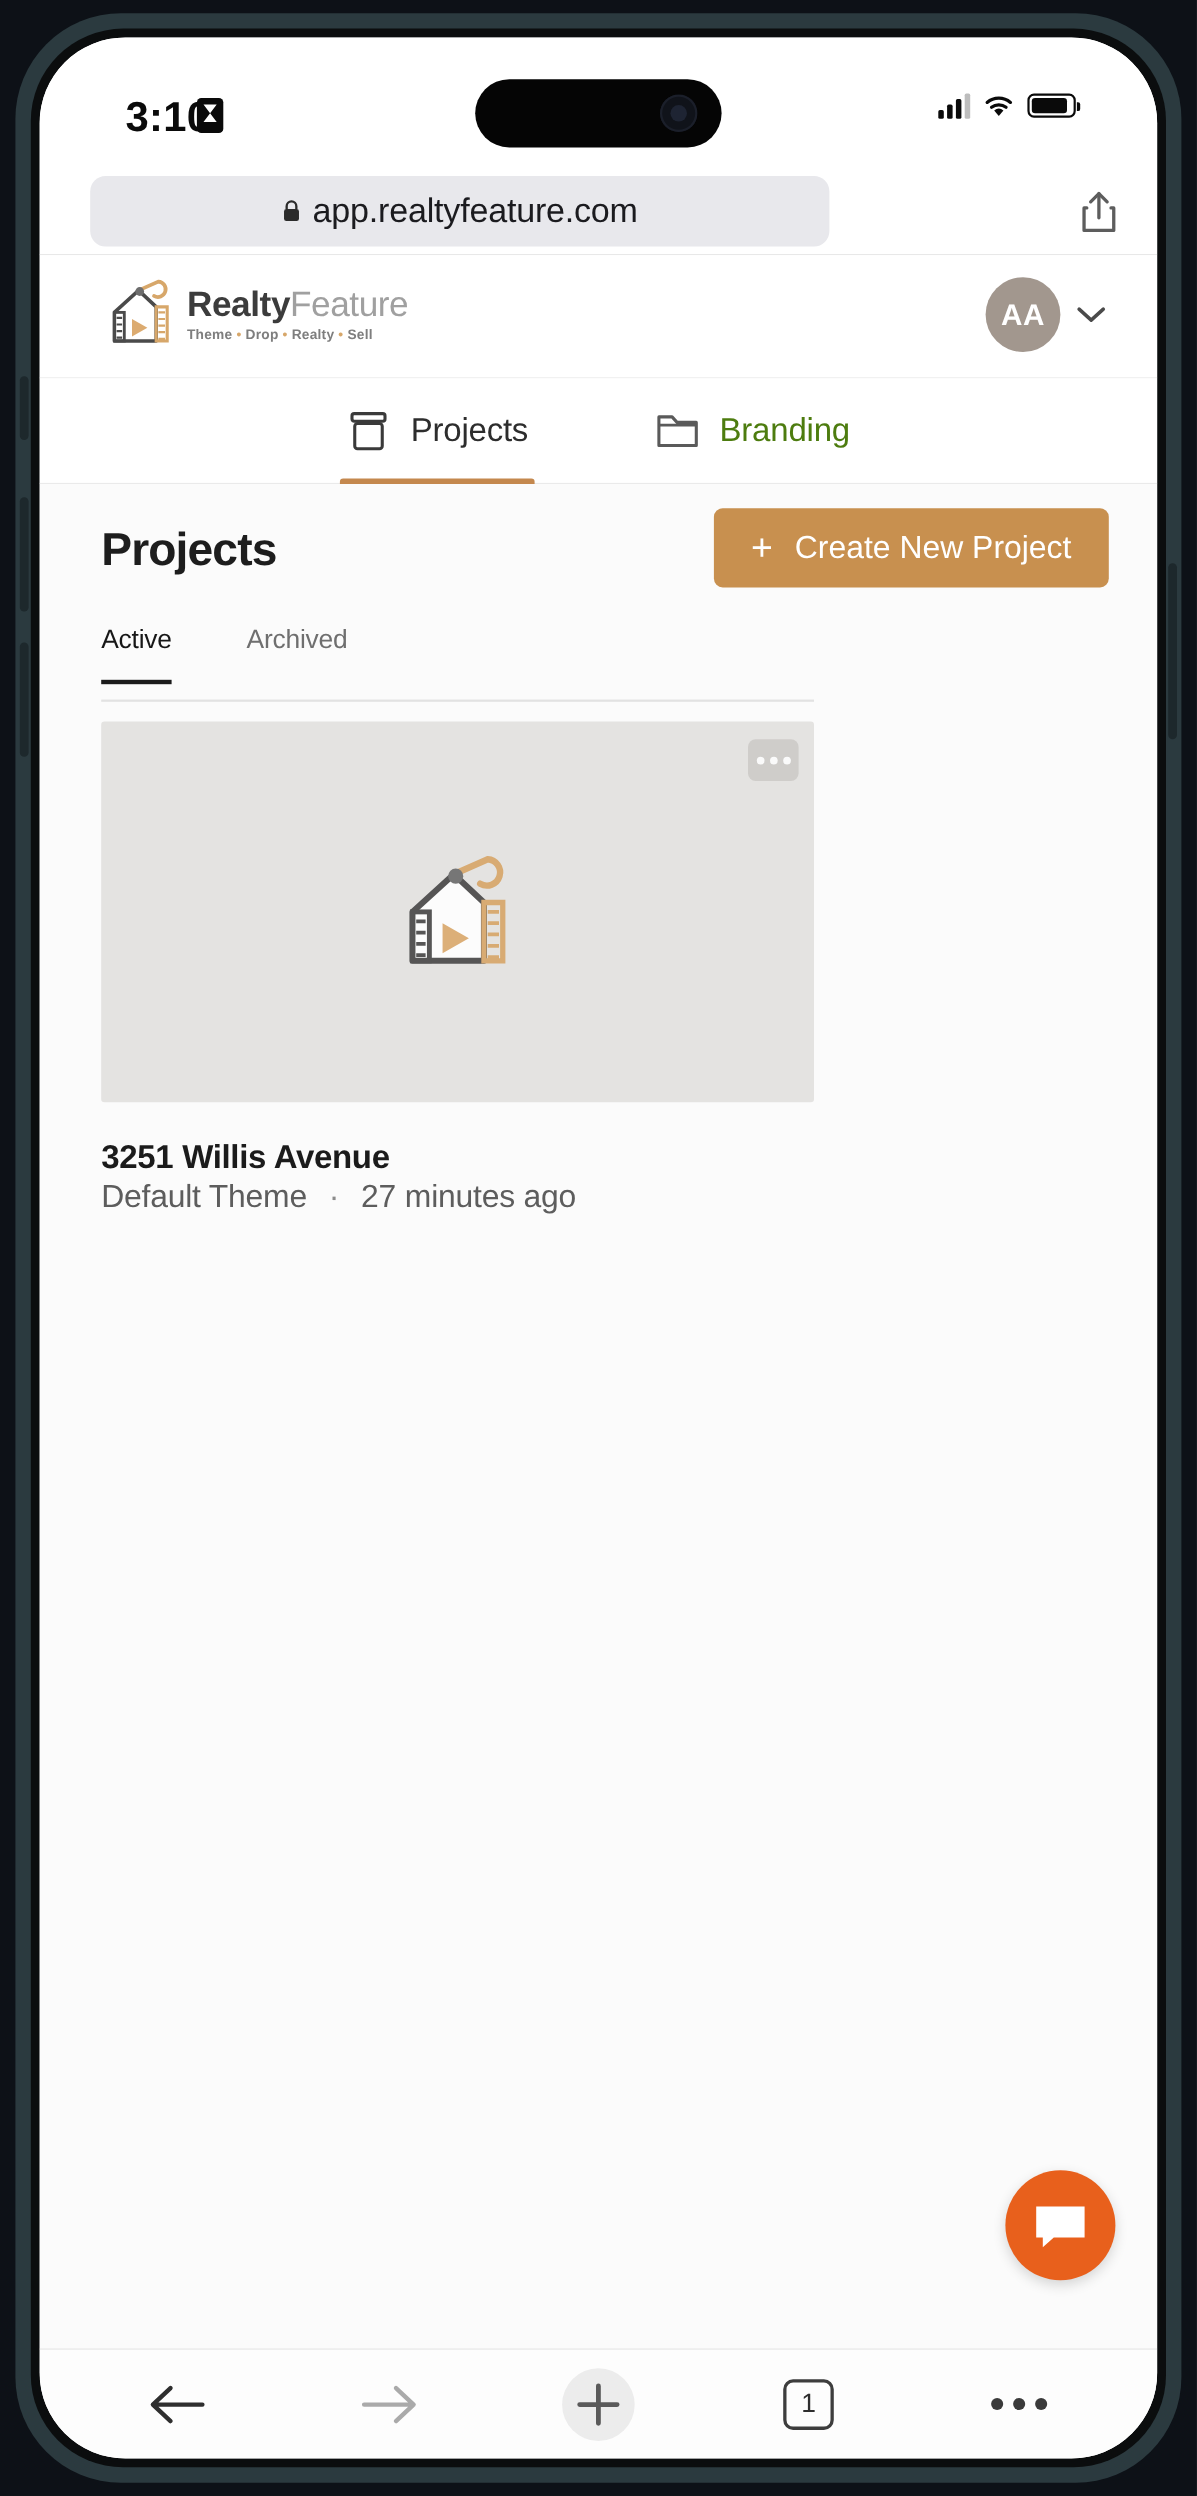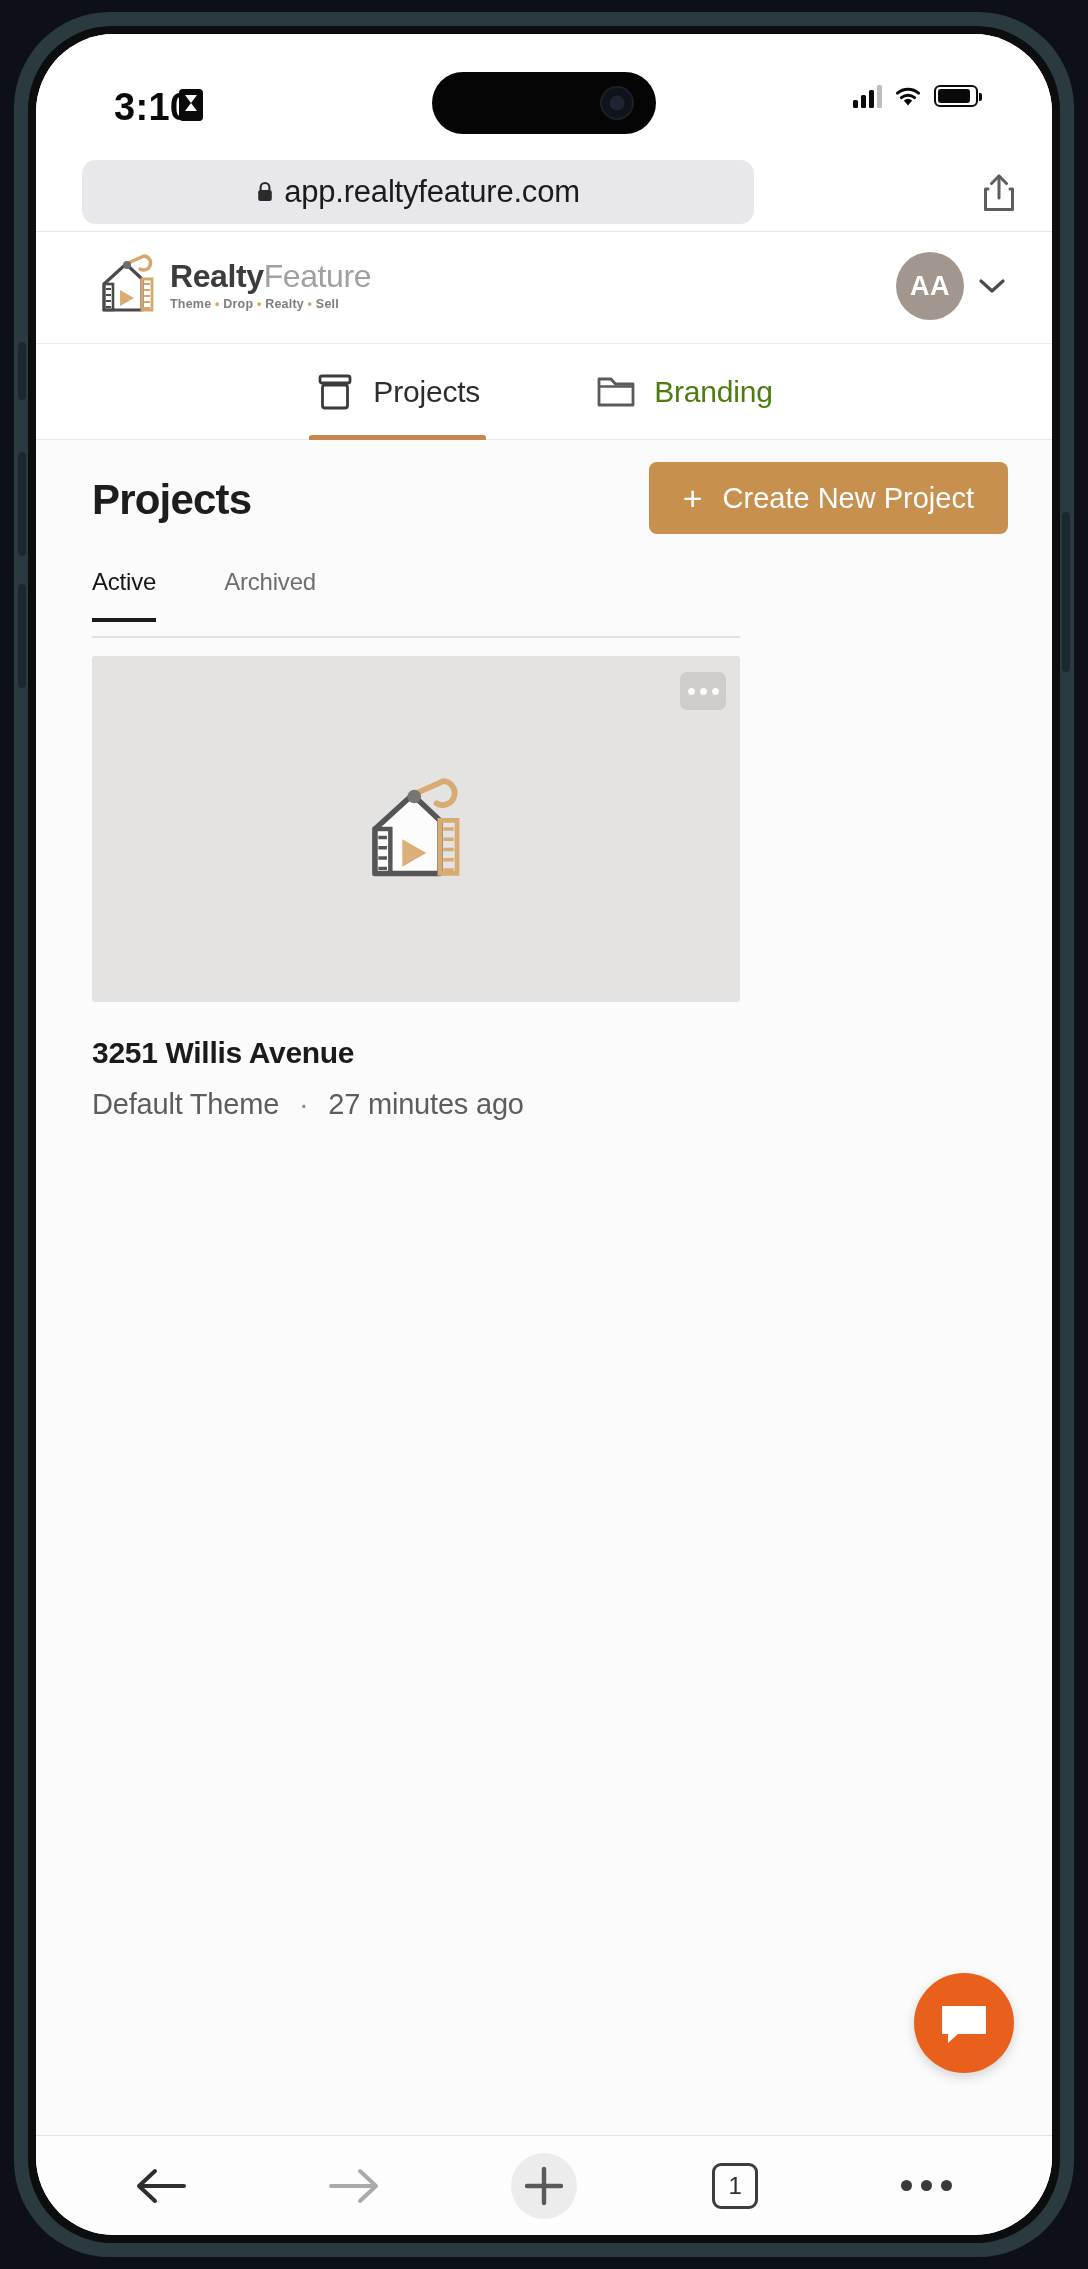--- a/index.html
+++ b/index.html
@@ -222,21 +222,21 @@
     cursor:pointer; border:none;
   }
   #card-menu-button i {
     width:7px; height:7px; border-radius:50%; background:#fafafa; display:block;
   }
   #project-name {
     margin-top:34px; font-size:30px; font-weight:700;
     color:#1b1b1b; letter-spacing:-0.3px;
   }
   #project-meta {
-    margin-top:18px; font-size:29px; color:#5d5d5d; letter-spacing:-0.2px;
+    margin-top:2px; font-size:29px; color:#5d5d5d; letter-spacing:-0.2px;
   }
   #project-meta .dot { margin:0 12px; color:#8b8b8b; }
 
   
   #chat-fab {
     position:absolute; right:38px; bottom:62px;
     width:100px; height:100px; border-radius:50%;
     background:#e8601c; border:none; cursor:pointer;
     display:flex; align-items:center; justify-content:center;
     box-shadow:0 4px 12px rgba(0,0,0,.16);

